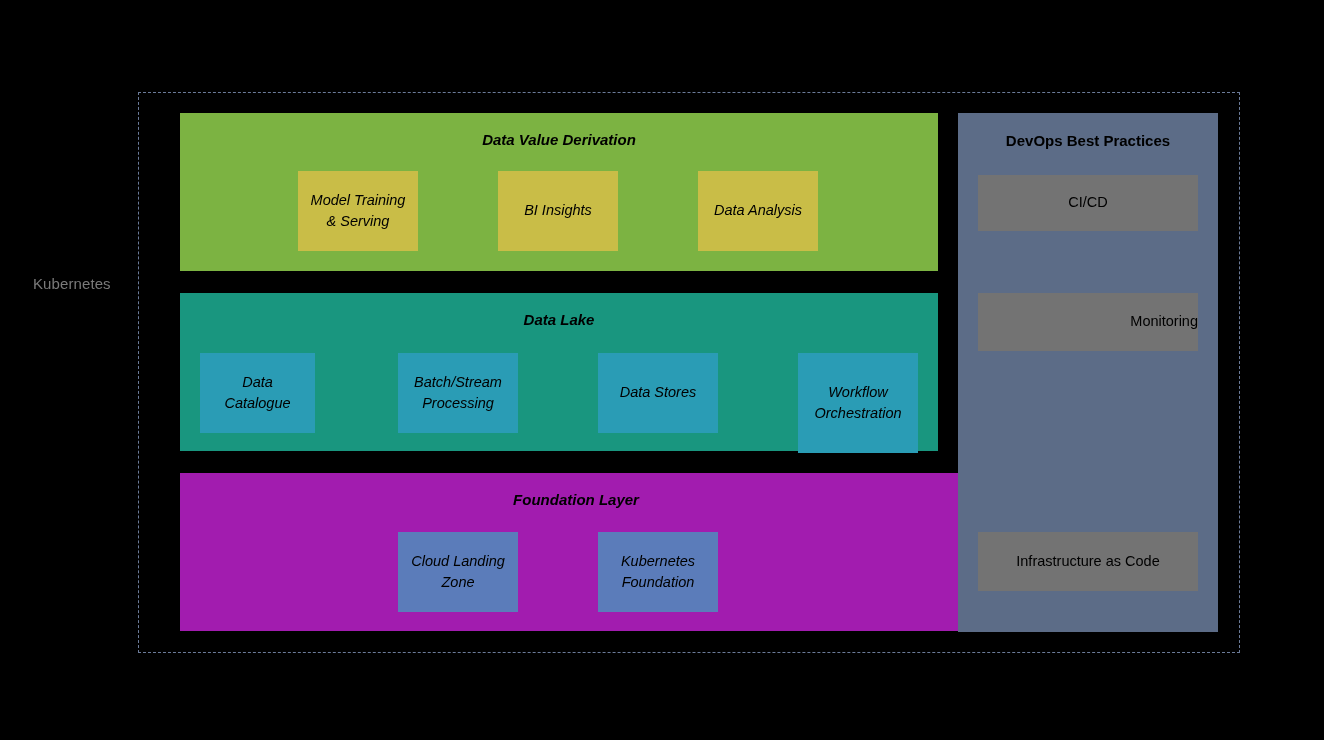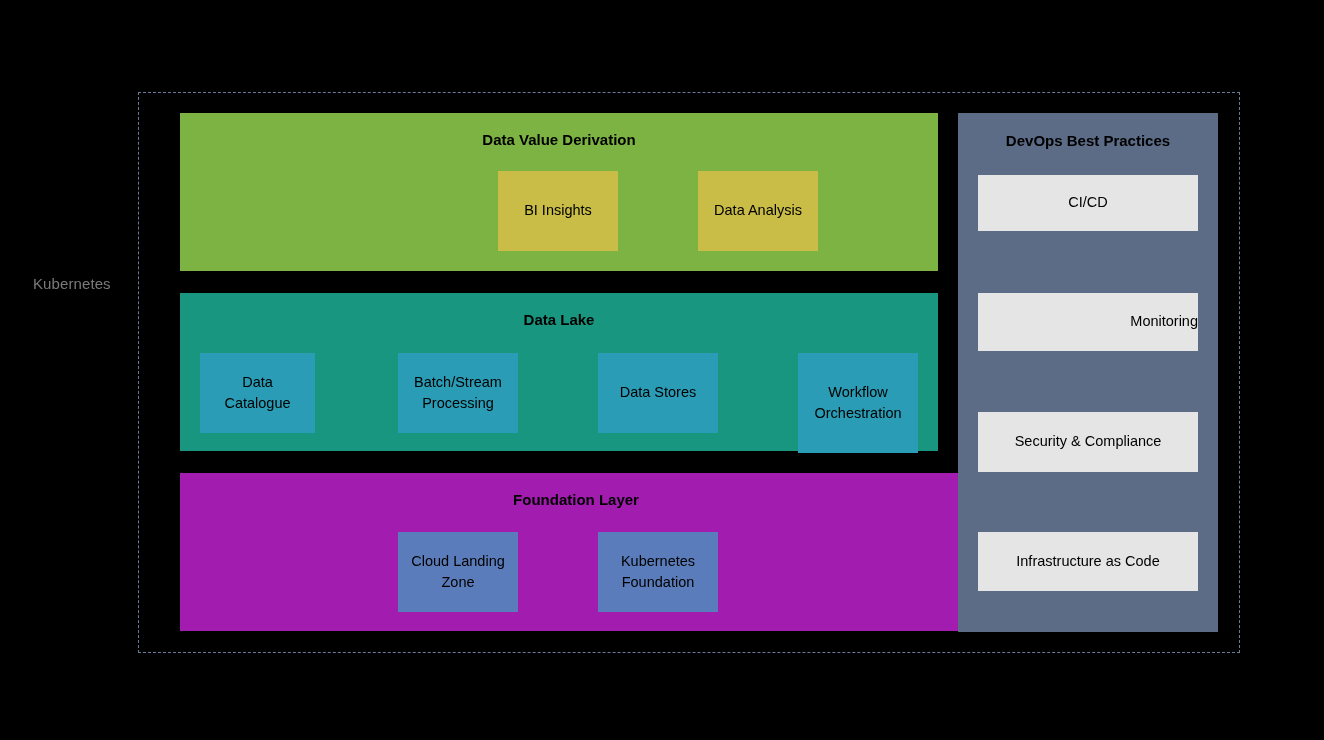--- a/index.html
+++ b/index.html
@@ -34,20 +34,21 @@
     font-size: 15px;
     color: #7a7a7a;
     white-space: nowrap;
     letter-spacing: 0.1px;
   }
 
   
   .layer {
     position: absolute;
     box-sizing: border-box;
+    font-style: italic;
   }
   .layer-title {
     position: absolute;
     left: 0;
     right: 0;
     text-align: center;
     font-size: 15px;
     font-weight: bold;
     color: #000000;
     white-space: nowrap;
@@ -85,21 +86,21 @@
 
   #layer-foundation {
     left: 180px; top: 473px; width: 792px; height: 158px;
     background: #a21caf;
   }
   #layer-foundation .layer-title { top: 18px; }
 
   .comp-yellow { background: #c9bd47; }
   .comp-cyan   { background: #2a9cb5; }
   .comp-blue   { background: #5b7cba; }
-  .comp-red    { background: #e5e5e5; }
+  .comp-red    { background: #737373; }
 
   
   #comp-model-training { left: 118px; top: 58px; width: 120px; height: 80px; }
   #comp-bi-insights    { left: 318px; top: 58px; width: 120px; height: 80px; }
   #comp-data-analysis  { left: 518px; top: 58px; width: 120px; height: 80px; }
 
   
   #comp-data-catalogue      { left: 20px;  top: 60px; width: 115px; height: 80px; }
   #comp-batch-stream        { left: 218px; top: 60px; width: 120px; height: 80px; }
   #comp-data-stores         { left: 418px; top: 60px; width: 120px; height: 80px; }
@@ -129,20 +130,24 @@
 </head>
 <body>
 
 <div id="cluster-label">Kubernetes</div>
 
 <div id="cluster-boundary"></div>
 
 <div class="layer" id="layer-value-derivation">
   <div class="layer-title">Data Value Derivation</div>
 
+  <div class="comp comp-yellow" id="comp-model-training">
+    <span class="comp-label">Model Training
+&amp; Serving</span>
+  </div>
 
   <div class="comp comp-yellow" id="comp-bi-insights">
     <span class="comp-label">BI Insights</span>
   </div>
 
   <div class="comp comp-yellow" id="comp-data-analysis">
     <span class="comp-label">Data Analysis</span>
   </div>
 </div>
 
@@ -187,20 +192,17 @@
   <div class="layer-title">DevOps Best Practices</div>
 
   <div class="comp comp-red" id="comp-cicd">
     <span class="comp-label">CI/CD</span>
   </div>
 
   <div class="comp comp-red" id="comp-monitoring">
     <span class="comp-label">Monitoring</span>
   </div>
 
-  <div class="comp comp-red" id="comp-security-compliance">
-    <span class="comp-label">Security &amp; Compliance</span>
-  </div>
 
   <div class="comp comp-red" id="comp-iac">
     <span class="comp-label">Infrastructure as Code</span>
   </div>
 </div>
 
 </body></html>

